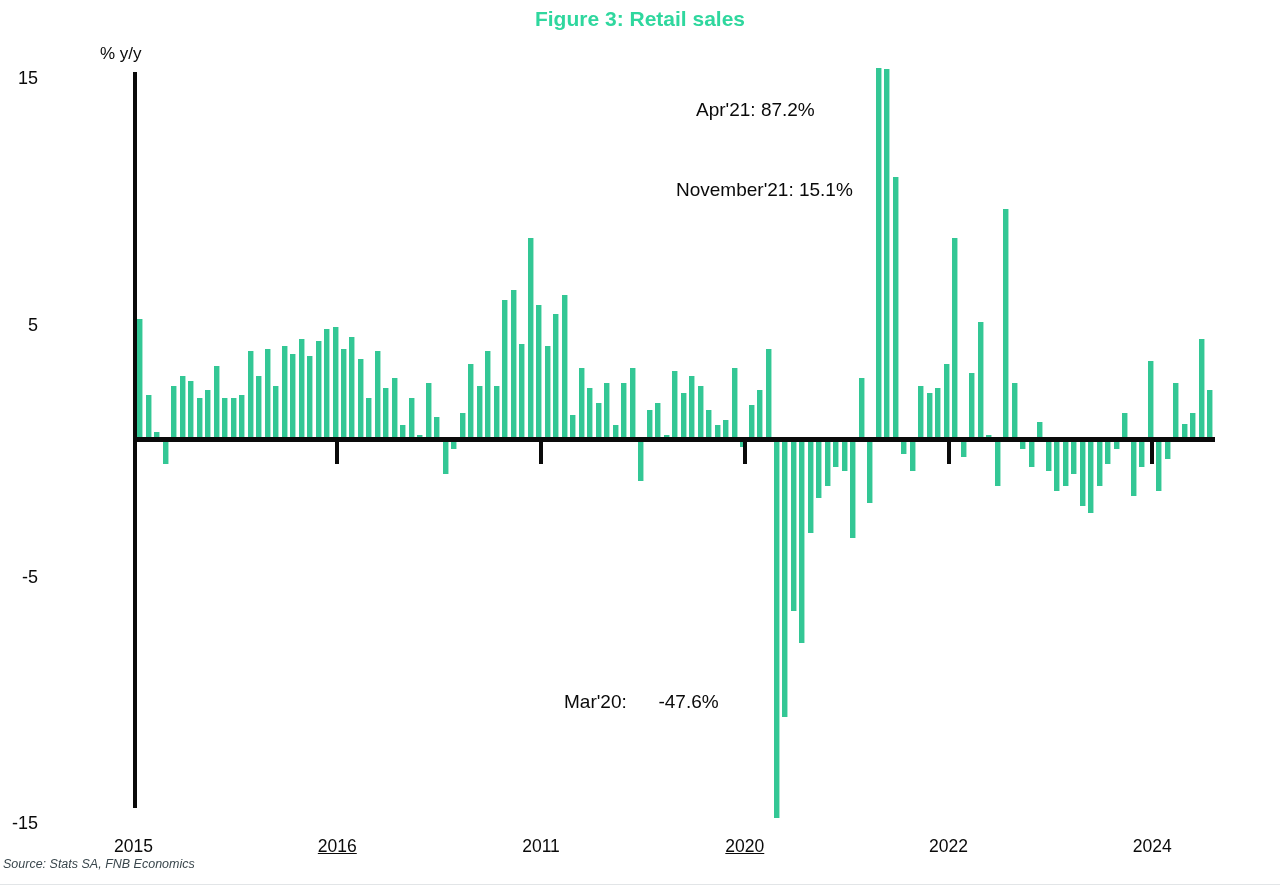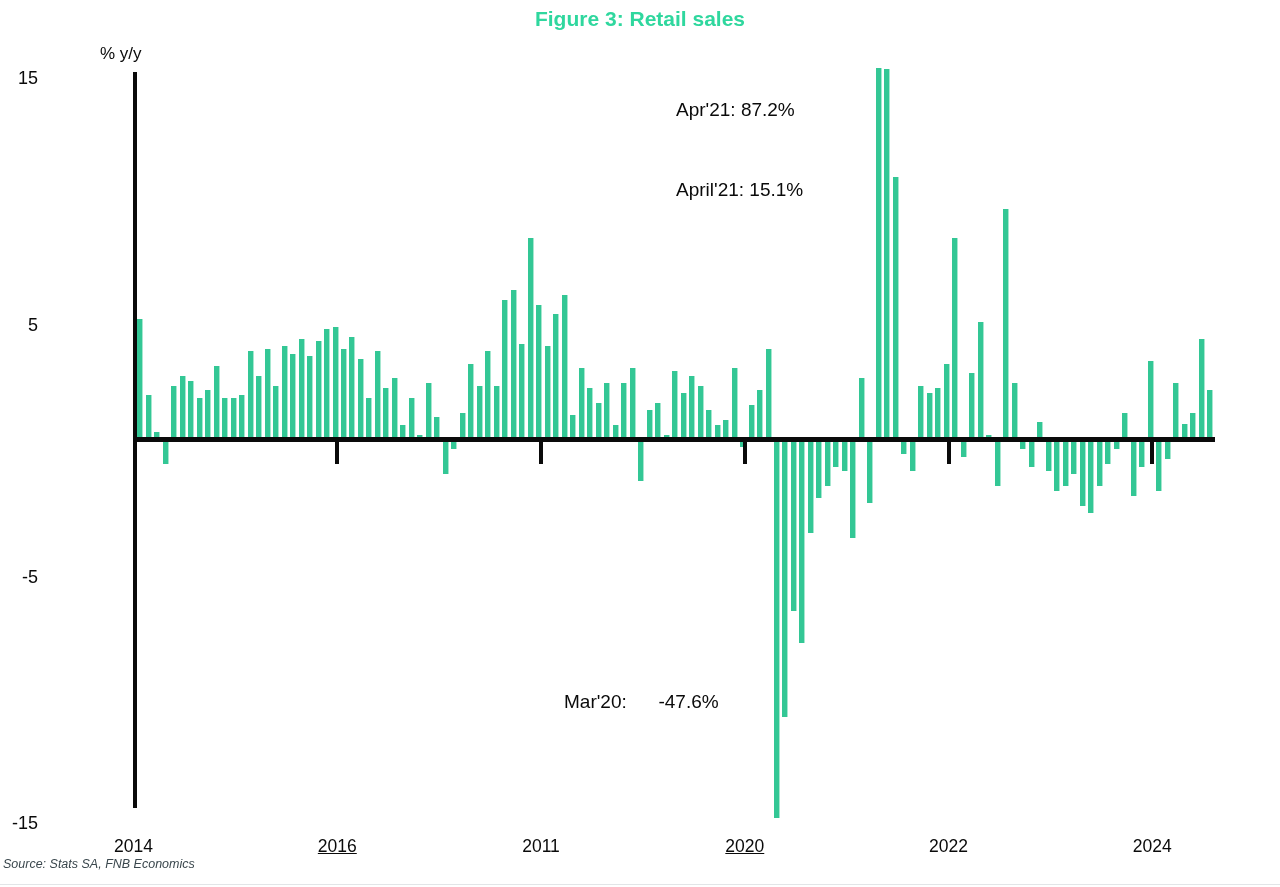--- a/index.html
+++ b/index.html
@@ -16,21 +16,21 @@
   .ylab.y15{top:68px;}
   .ylab.y5{top:315px;}
   .ylab.ym5{top:567px;}
   .ylab.ym15{top:813px;}
   .bars-layer .bar{position:absolute;z-index:1;}
   .yaxis-line{position:absolute;left:133px;top:72px;width:4px;height:736px;background:#0a0a0a;z-index:2;}
   .baseline{position:absolute;left:133px;top:437px;width:1082px;height:5px;background:#0a0a0a;z-index:3;}
   .xtick{position:absolute;top:439px;width:4px;height:25px;background:#0a0a0a;z-index:2;}
   .xlab{position:absolute;top:836px;width:80px;margin-left:-40px;text-align:center;font-size:17.5px;}
   .anno{position:absolute;font-size:19px;white-space:pre;z-index:4;}
-  .anno.apr21{left:676px;top:99px;}
+  .anno.apr21{left:696px;top:99px;}
   .anno.may21{left:676px;top:179px;}
   .anno.apr20{left:564px;top:691px;}
   .source-note{position:absolute;left:3px;top:857px;font-size:12.5px;font-style:italic;color:#3a474d;}
   .bottom-rule{position:absolute;left:0;top:884px;width:1280px;height:1px;background:#e2e5e7;}
 </style>
 </head>
 <body>
 
 <div class="canvas">
 
@@ -177,28 +177,28 @@
   <div class="baseline"></div>
   <div id="xticks-layer">
       <div class="xtick" style="left: 335.3px;"></div>
       <div class="xtick" style="left: 539px;"></div>
       <div class="xtick" style="left: 742.8px;"></div>
       <div class="xtick" style="left: 946.5px;"></div>
       <div class="xtick" style="left: 1150.3px;"></div>
     </div>
 
   <div id="xlabels-layer">
-      <div class="xlab" style="left: 133.5px;">2014</div>
+      <div class="xlab" style="left: 133.5px;">2015</div>
       <div class="xlab" style="left: 337.3px; text-decoration: underline;">2016</div>
       <div class="xlab" style="left: 541px;">2011</div>
       <div class="xlab" style="left: 744.8px; text-decoration: underline;">2020</div>
       <div class="xlab" style="left: 948.5px;">2022</div>
       <div class="xlab" style="left: 1152.3px;">2024</div>
     </div>
 
   <div class="anno apr21">Apr'21: 87.2%</div>
-  <div class="anno may21">April'21: 15.1%</div>
+  <div class="anno may21">November'21: 15.1%</div>
   <div class="anno apr20">Mar'20:      -47.6%</div>
 
   <div class="source-note">Source: Stats SA, FNB Economics</div>
   <div class="bottom-rule"></div>
 
 </div>
 
 </body></html>

